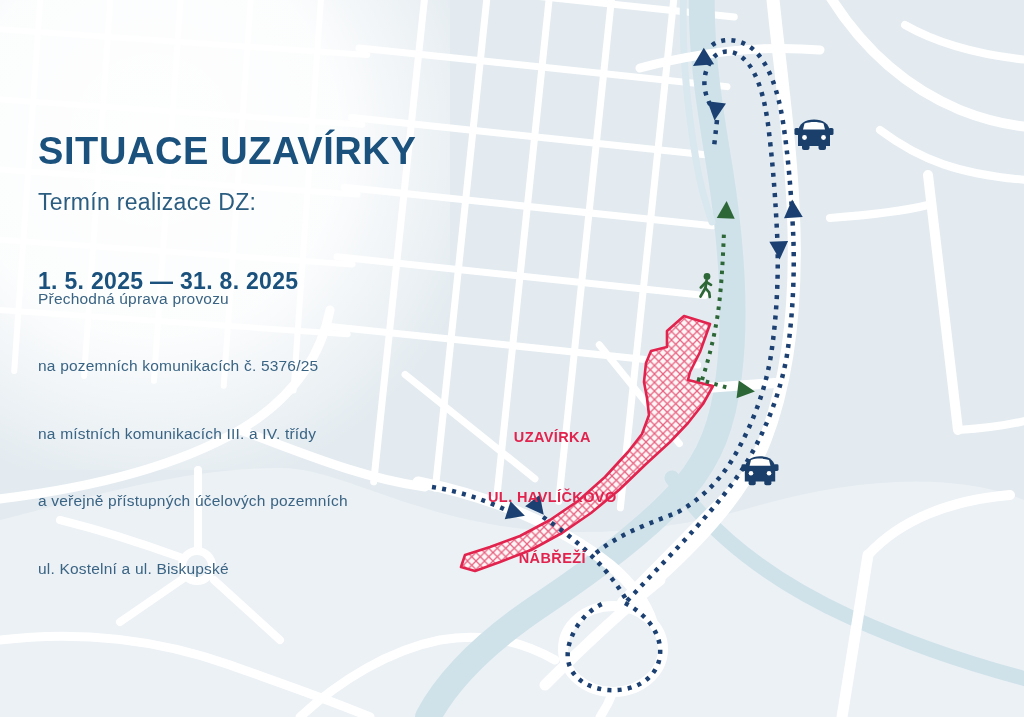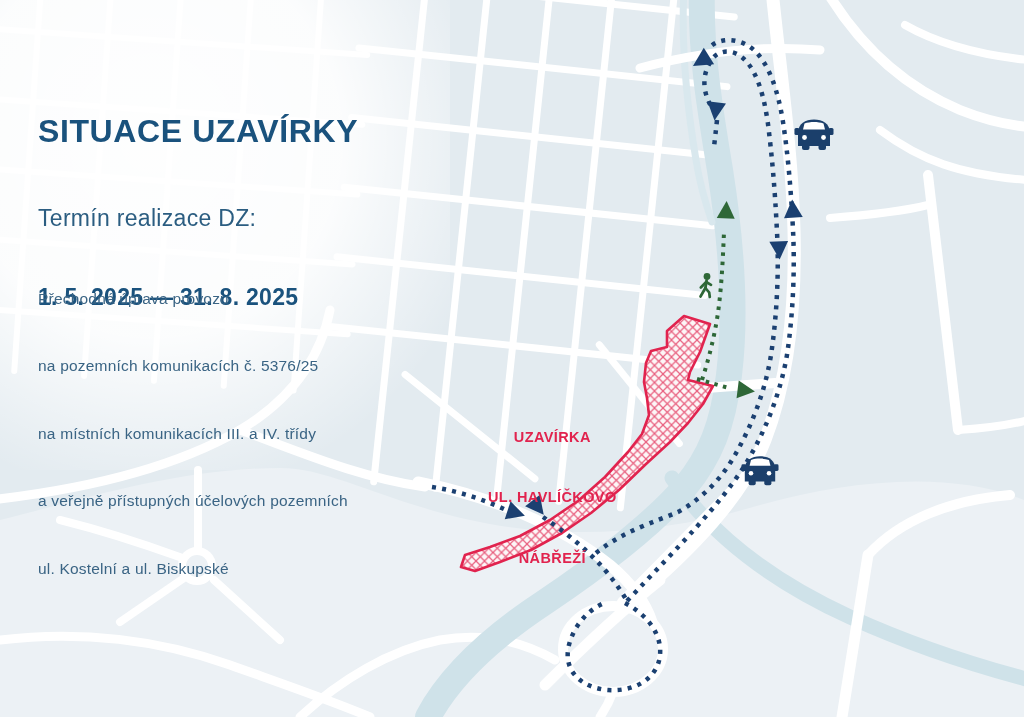--- a/index.html
+++ b/index.html
@@ -6,24 +6,24 @@
   body{
     width:1024px;height:717px;position:relative;overflow:hidden;
     background:#ecf1f5;
     font-family:"Liberation Sans", sans-serif;
   }
   #stage{position:absolute;inset:0;width:1024px;height:717px;}
   svg{position:absolute;inset:0;display:block;}
   .txt{position:absolute;white-space:pre;}
   .title{
     left:38px;top:28px;
-    font-size:32px;font-weight:700;letter-spacing:.6px;
+    font-size:38px;font-weight:700;letter-spacing:.6px;
     color:#1a527d;line-height:1.3;
   }
-  .term{left:38px;top:169px;color:#2b5d81;}
+  .term{left:38px;top:153px;color:#2b5d81;}
   .term-label{font-size:23px;font-weight:400;letter-spacing:.3px;}
   .term-dates{font-size:23px;font-weight:700;color:#1a527d;margin-top:16px;letter-spacing:.3px;}
   .desc{
     left:38px;top:243px;
     font-size:15.5px;color:#3a6484;line-height:1.45;letter-spacing:.2px;
   }
   .closure-label{
     left:488px;top:386px;
     font-size:14.5px;font-weight:700;color:#e1234e;
     line-height:1.4;letter-spacing:.4px;text-align:center;

